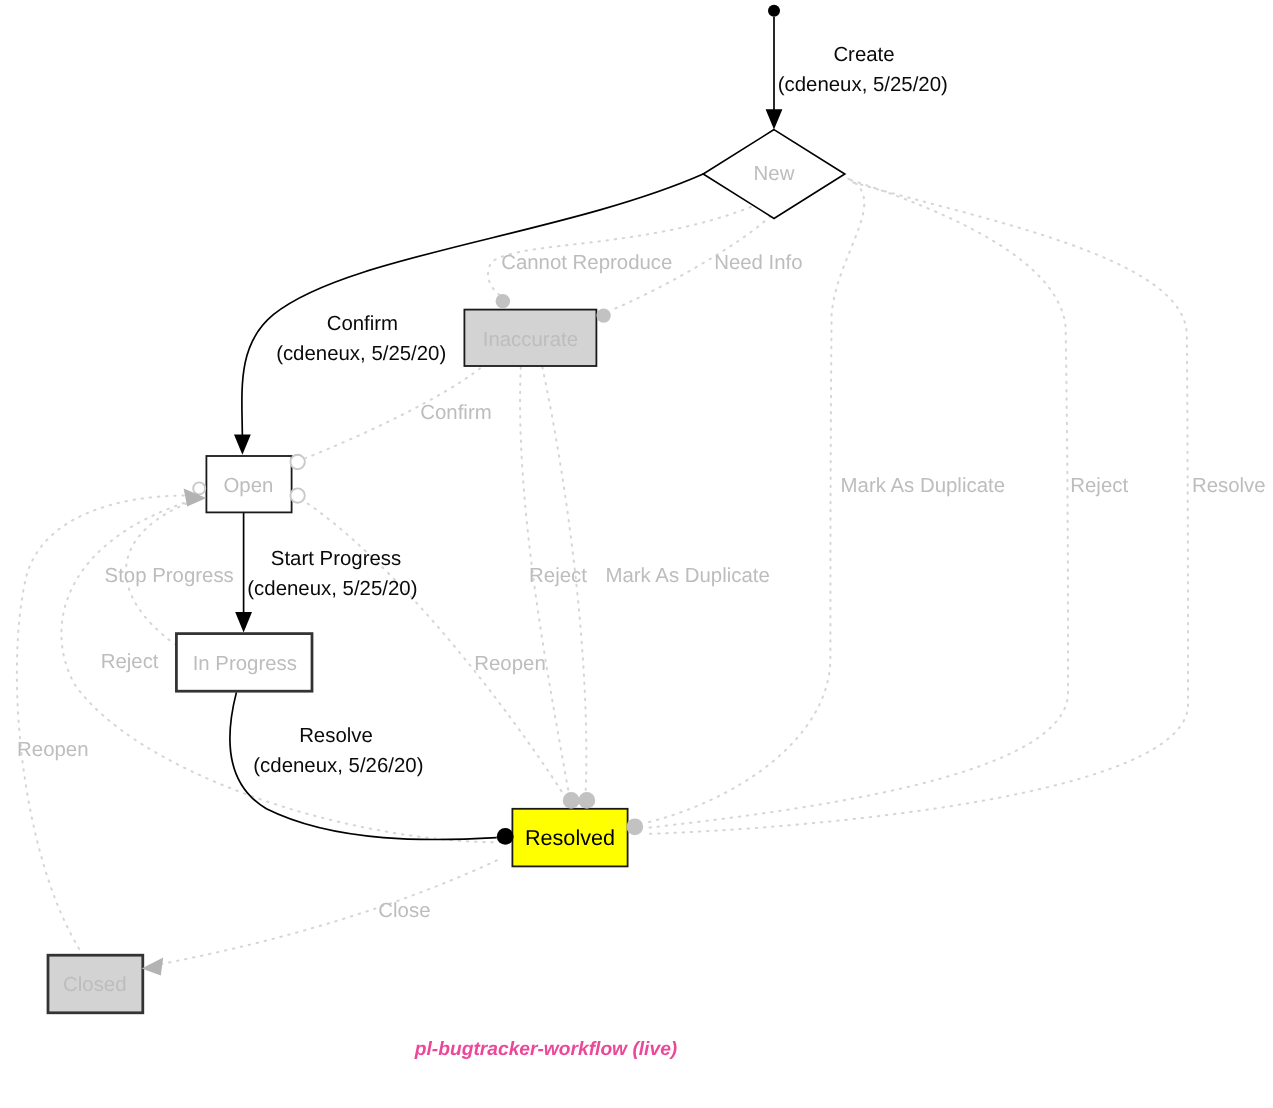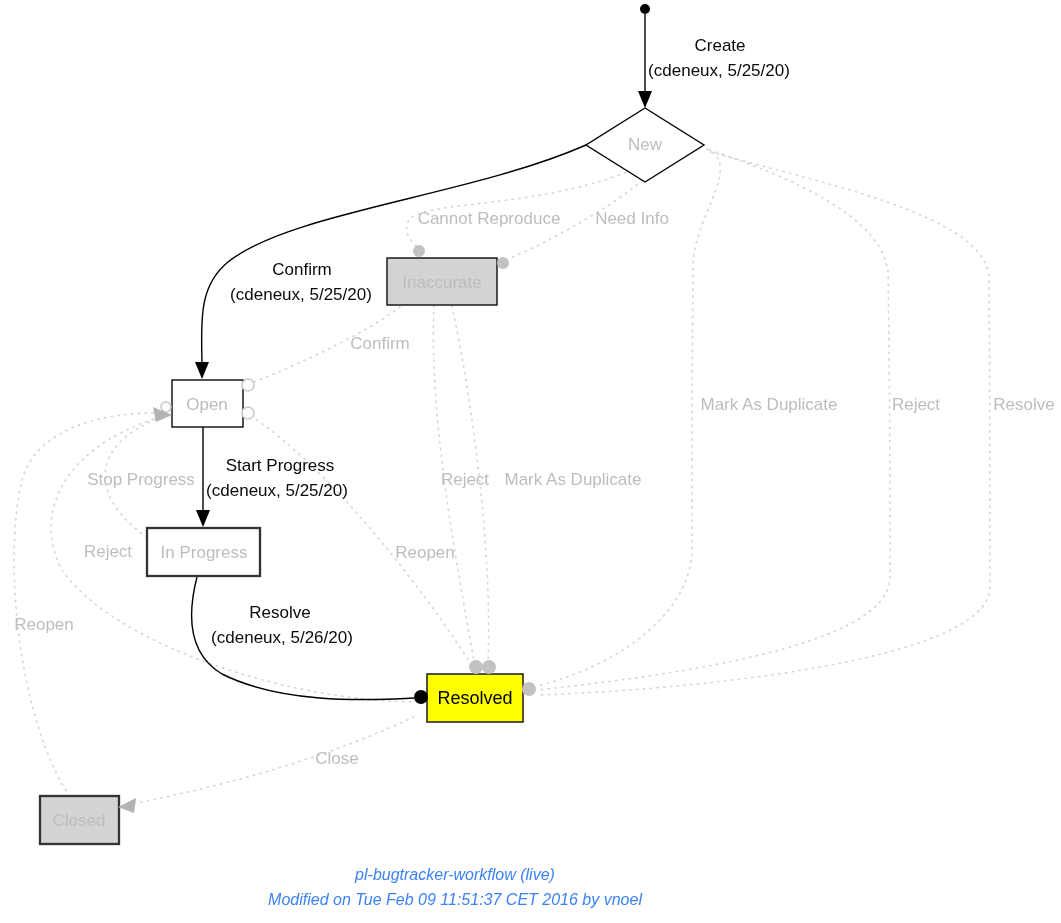--- a/index.html
+++ b/index.html
@@ -14,21 +14,21 @@
   .lbl-gray{fill:#bdbdbd;}
   .lbl-black{fill:#0a0a0a;}
   .lbl-node{fill:#bdbdbd;}
   .lbl-resolved{fill:#000000;font-size:18px;}
   .dot-gray{fill:#c2c2c2;stroke:none;}
   .dot-black{fill:#000000;stroke:none;}
   .ring{fill:#ffffff;stroke:#c9c9c9;stroke-width:1.6;}
   .arrow-black{fill:#000000;stroke:none;}
   .arrow-gray{fill:#b3b3b3;stroke:none;}
   .caption{position:absolute;left:0;width:910px;text-align:center;
-           font-style:italic;font-size:16px;color:#3b82f6;}
+           font-style:italic;font-size:16px;color:#ec4899;font-weight:bold;}
   #caption-1{top:866px;}
   #caption-2{top:891px;}
 </style>
 </head>
 <body>
 
 <div id="stage">
 <svg width="1061" height="923" viewBox="0 0 1061 923">
 
   <path class="edge-dotted" d="M 632,170 C 540,208 436,200 410,218 C 402,230 410,242 418,247"></path>
@@ -107,14 +107,13 @@
   <text class="lbl lbl-gray" x="141" y="485" text-anchor="middle">Stop Progress</text>
   <text class="lbl lbl-gray" x="465" y="485" text-anchor="middle">Reject</text>
   <text class="lbl lbl-gray" x="573" y="485" text-anchor="middle">Mark As Duplicate</text>
   <text class="lbl lbl-gray" x="425" y="558" text-anchor="middle">Reopen</text>
   <text class="lbl lbl-gray" x="108" y="557" text-anchor="middle">Reject</text>
   <text class="lbl lbl-gray" x="44" y="630" text-anchor="middle">Reopen</text>
   <text class="lbl lbl-gray" x="337" y="764" text-anchor="middle">Close</text>
 </svg>
 
   <div class="caption" id="caption-1">pl-bugtracker-workflow (live)</div>
-  <div class="caption" id="caption-2">Modified on Tue Feb 09 11:51:37 CET 2016 by vnoel</div>
 </div>
 
 </body></html>

